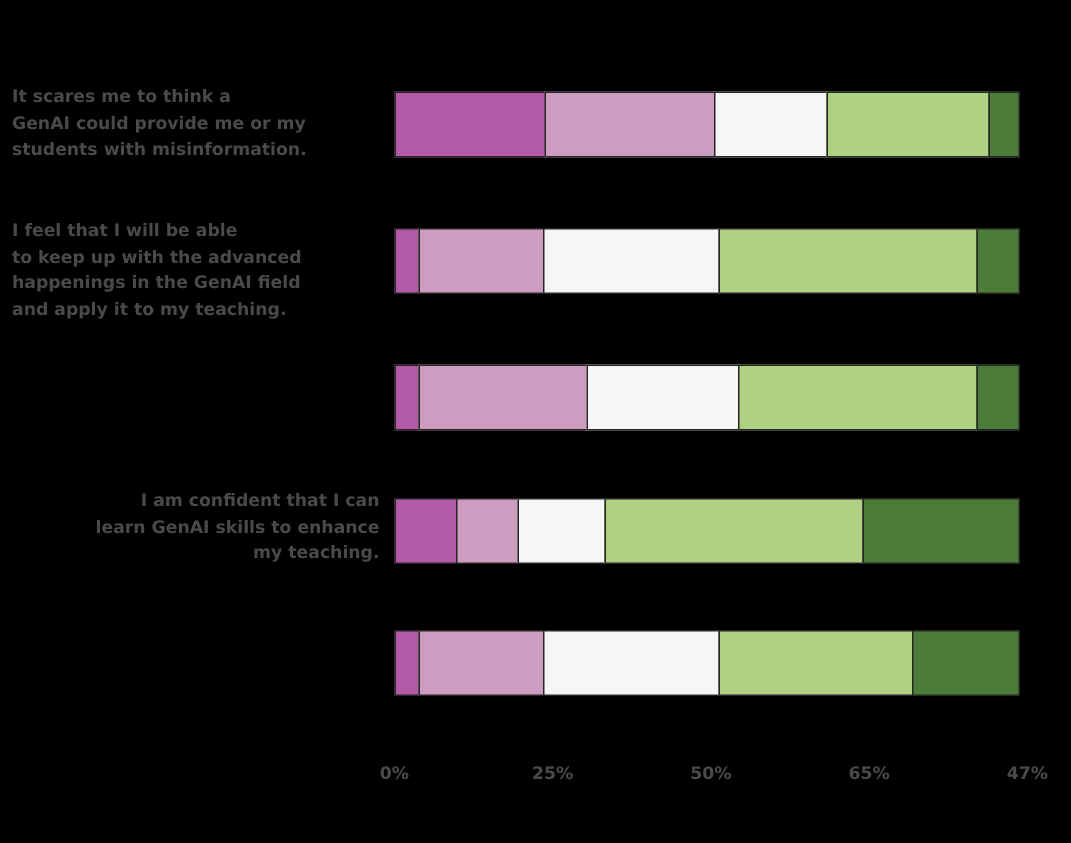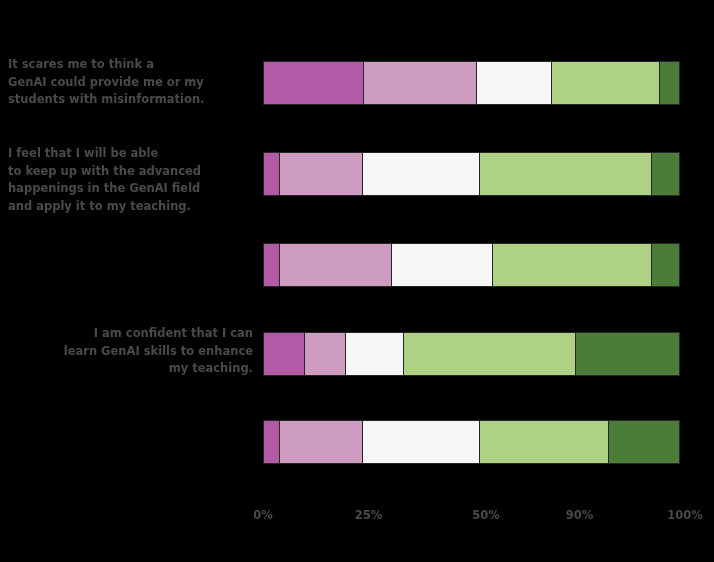--- a/index.html
+++ b/index.html
@@ -137,18 +137,18 @@
         <div class="seg" title="Disagree: 20%" style="flex: 0 0 20%; background: rgb(207, 156, 193);"></div>
         <div class="seg" title="Neutral: 28%" style="flex: 0 0 28%; background: rgb(246, 246, 246);"></div>
         <div class="seg" title="Agree: 31%" style="flex: 0 0 31%; background: rgb(174, 209, 131);"></div>
         <div class="seg" title="Strongly agree: 17%" style="flex: 0 0 17%; background: rgb(75, 124, 56);"></div>
       </div>
   </div>
 
   <div class="axis">
     <div class="tick" style="left:0%;">0%</div>
     <div class="tick" style="left:25%;text-align:center;">25%</div>
-    <div class="tick" style="left:50%;margin-left:12px;">50%</div>
-    <div class="tick" style="left:75%;">90%</div>
-    <div class="tick" style="left:100%;">100%</div>
+    <div class="tick" style="left:50%;">50%</div>
+    <div class="tick" style="left:75%;">65%</div>
+    <div class="tick" style="left:100%;">47%</div>
   </div>
 
 </div>
 
 </body></html>

